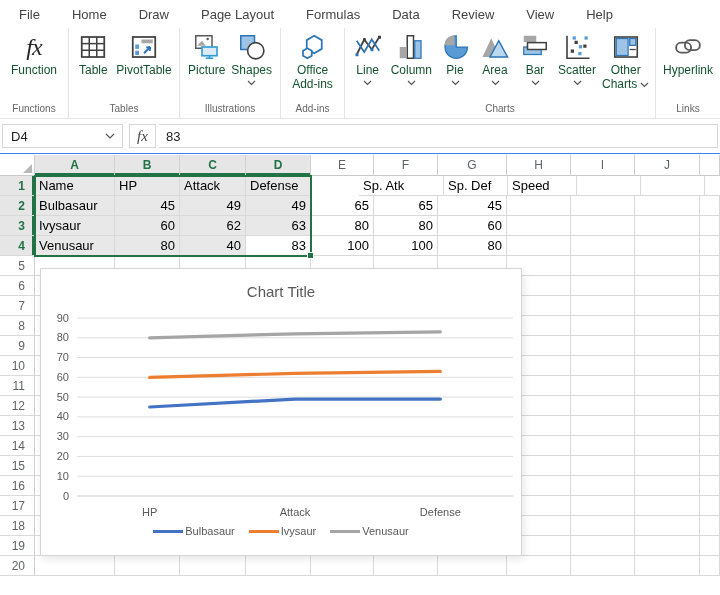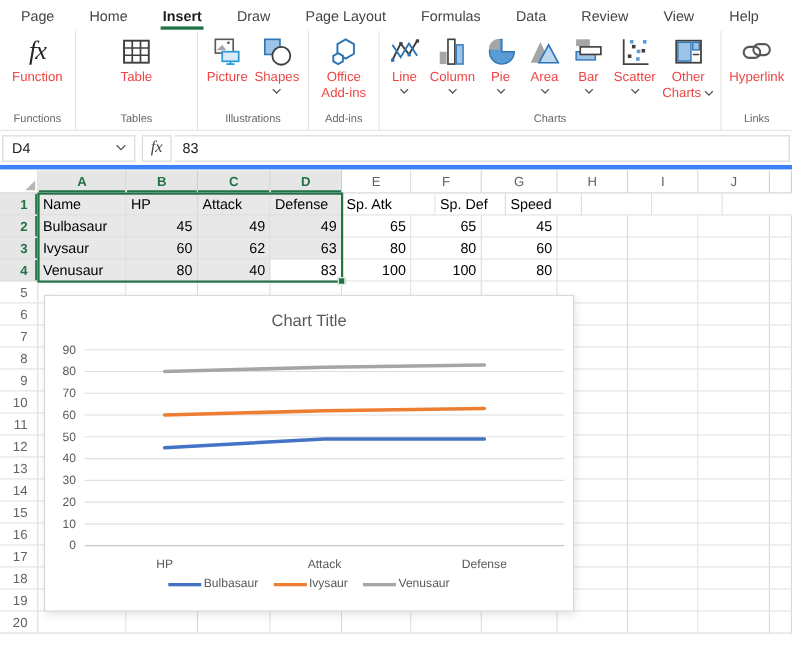--- a/index.html
+++ b/index.html
@@ -15,28 +15,28 @@
   .tab .underline { position:absolute; left:14px; right:14px; bottom:1px; height:3px; background:#217346; }
 
   
   .ribbon { height:91px; display:flex; background:#fff; border-bottom:1px solid #e3e3e3; }
   .rgroup { position:relative; height:100%; border-right:1px solid #e4e4e4; display:flex;
             flex-direction:column; align-items:center; }
   .rgroup:last-child { border-right:none; }
   .rbuttons { flex:1; display:flex; justify-content:center; align-items:flex-start; gap:6px; padding-top:3px; }
   .rbtn { display:flex; flex-direction:column; align-items:center; min-width:34px; cursor:default; }
   .rbtn .icon { width:32px; height:32px; display:flex; align-items:center; justify-content:center; }
-  .rbtn .lbl { font-size:12px; color:#ef4444; line-height:14px; text-align:left; white-space:nowrap; }
+  .rbtn .lbl { font-size:12px; color:#14532d; line-height:14px; text-align:left; white-space:nowrap; }
   .rbtn .chev { margin-top:3px; height:6px; display:flex; align-items:center; }
   .chev-inline { display:inline-block; margin-left:3px; }
   .gcaption { font-size:10px; color:#666; padding:2px 0 4px; text-align:center; }
   .fx-glyph { font-family:"Liberation Serif", serif; font-style:italic; font-size:24px; color:#262626; letter-spacing:-1px; }
 
   
-  .fbar { height:35px; display:flex; align-items:center; background:#fff; border-bottom:4px solid #3b82f6; padding:0 2px; }
+  .fbar { height:35px; display:flex; align-items:center; background:#fff; border-bottom:1px solid #3b82f6; padding:0 2px; }
   .namebox { width:121px; height:24px; border:1px solid #d6d6d6; background:#fff; display:flex;
              align-items:center; padding-left:8px; font-size:13px; color:#222; }
   .namebox .nval { flex:1; }
   .fxbox { width:27px; height:24px; border:1px solid #d6d6d6; margin-left:6px; display:flex;
            align-items:center; justify-content:center; font-family:"Liberation Serif", serif;
            font-style:italic; font-size:15px; color:#444; }
   .finput { flex:1; height:24px; border:1px solid #d6d6d6; border-left:none; margin-left:3px;
             display:flex; align-items:center; padding-left:7px; font-size:13px; color:#222; }
 
   
@@ -69,23 +69,22 @@
   .legend { position:absolute; left:0; right:0; top:256px; display:flex; justify-content:center;
             align-items:center; gap:0; }
   .legend-item { display:flex; align-items:center; margin:0 7px; }
   .legend-swatch { width:30px; height:3px; margin-right:2px; }
   .legend-label { font-size:11px; color:#595959; }
 </style>
 </head>
 <body>
 
 <div class="tabbar">
-    <div class="tab">Page</div>
+    <div class="tab">File</div>
     <div class="tab">Home</div>
-    <div class="tab active">Insert<div class="underline"></div></div>
     <div class="tab">Draw</div>
     <div class="tab">Page Layout</div>
     <div class="tab">Formulas</div>
     <div class="tab">Data</div>
     <div class="tab">Review</div>
     <div class="tab">View</div>
     <div class="tab">Help</div>
   </div>
 <div class="ribbon">
     <div class="rgroup" style="width: 69px;">
@@ -105,20 +104,33 @@
           <div class="icon">
             <svg width="30" height="30" viewBox="0 0 24 24">
               <rect x="3" y="4" width="18" height="16" fill="#fff" stroke="#404040" stroke-width="1.4"></rect>
               <line x1="9" y1="4" x2="9" y2="20" stroke="#404040" stroke-width="1.2"></line>
               <line x1="15" y1="4" x2="15" y2="20" stroke="#404040" stroke-width="1.2"></line>
               <line x1="3" y1="9.3" x2="21" y2="9.3" stroke="#404040" stroke-width="1.2"></line>
               <line x1="3" y1="14.6" x2="21" y2="14.6" stroke="#404040" stroke-width="1.2"></line>
             </svg>
           </div>
           <div class="lbl">Table</div>
+        </div>
+        <div class="rbtn">
+          <div class="icon">
+            <svg width="30" height="30" viewBox="0 0 24 24">
+              <rect x="3" y="4" width="18" height="16" fill="#fff" stroke="#404040" stroke-width="1.4"></rect>
+              <rect x="10" y="6" width="9" height="3" fill="#a6a6a6"></rect>
+              <rect x="5" y="10" width="3" height="3.5" fill="#5b9bd5"></rect>
+              <rect x="5" y="15" width="3" height="3.5" fill="#5b9bd5"></rect>
+              <path d="M17 12 L12 17" stroke="#2e75b6" stroke-width="1.5" fill="none"></path>
+              <path d="M17 12 l-3.2 0.4 M17 12 l-0.4 3.2" stroke="#2e75b6" stroke-width="1.5" fill="none"></path>
+            </svg>
+          </div>
+          <div class="lbl">PivotTable</div>
         </div>
       </div>
       <div class="gcaption">Tables</div>
     </div>
     <div class="rgroup" style="width: 101px;">
       <div class="rbuttons">
         <div class="rbtn">
           <div class="icon">
             <svg width="30" height="30" viewBox="0 0 24 24">
               <rect x="3" y="3" width="13" height="10" fill="#fff" stroke="#595959" stroke-width="1.2"></rect>
@@ -323,21 +335,21 @@
       <div class="hcell" style="width: 64px;">I</div>
       <div class="hcell" style="width: 65px;">J</div>
       <div class="hcell" style="width: 20px;"></div>
     </div>
     <div class="grow">
       <div class="rcell sel">1</div>
       <div class="cell sel" style="width: 80px;">Name</div>
       <div class="cell sel" style="width: 65px;">HP</div>
       <div class="cell sel" style="width: 66px;">Attack</div>
       <div class="cell sel" style="width: 65px;">Defense</div>
-      <div class="cell" style="width: 85px;">Sp. Atk</div>
+      <div class="cell" style="width: 85px; margin-left: 48px;">Sp. Atk</div>
       <div class="cell" style="width: 64px;">Sp. Def</div>
       <div class="cell" style="width: 69px; text-align: center;">Speed</div>
       <div class="cell" style="width: 64px;"></div>
       <div class="cell" style="width: 64px;"></div>
       <div class="cell" style="width: 65px;"></div>
       <div class="cell" style="width: 20px;"></div>
     </div>
     <div class="grow">
       <div class="rcell sel">2</div>
       <div class="cell sel" style="width: 80px;">Bulbasaur</div>

